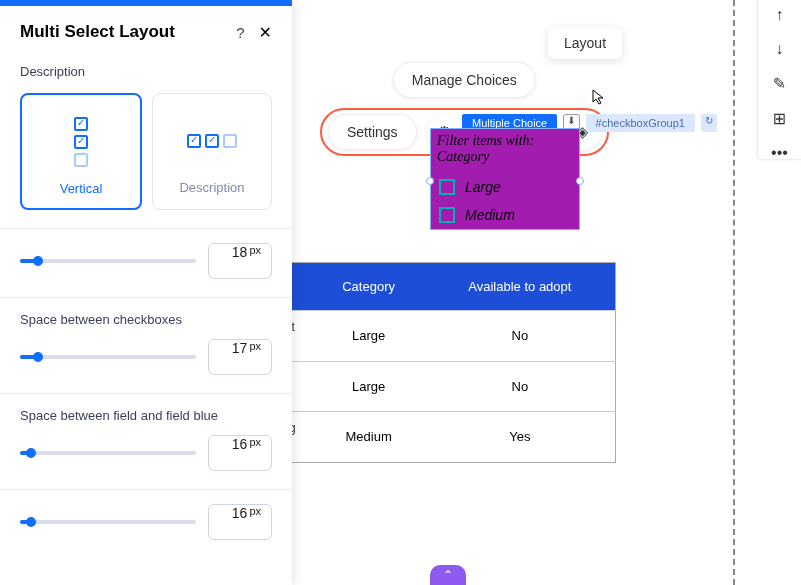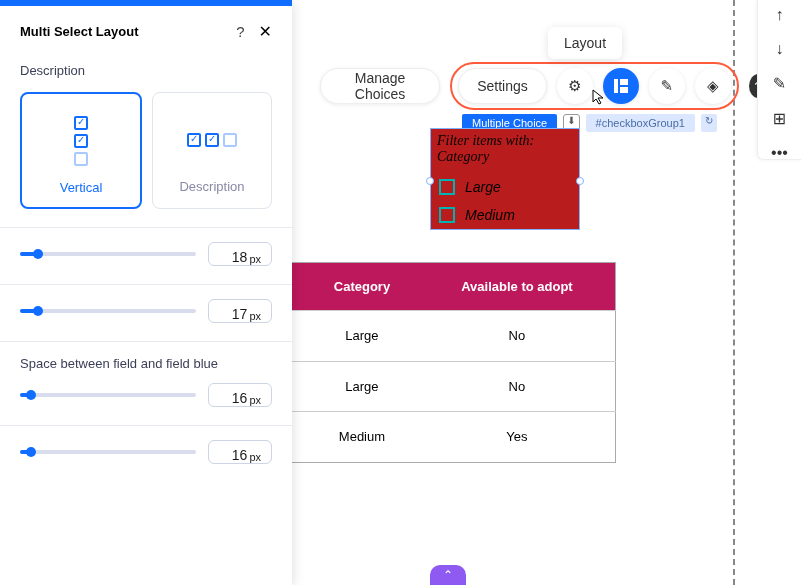--- a/index.html
+++ b/index.html
@@ -1,21 +1,21 @@
 <!DOCTYPE html>
 <html><head>
 <meta charset="utf-8">
 <style>
 * { box-sizing: border-box; margin: 0; padding: 0; font-family: -apple-system, BlinkMacSystemFont, "Segoe UI", Arial, sans-serif; }
 body { width: 801px; height: 585px; background: #fff; position: relative; overflow: hidden; }
 
 .panel { position: absolute; top: 0; left: 0; width: 292px; height: 585px; background: #fff; box-shadow: 0 2px 12px rgba(0,0,0,0.15); z-index: 10; }
 .panel-top-bar { height: 6px; background: #116DFF; }
 .panel-header { display: flex; align-items: center; padding: 16px 20px 18px; }
-.panel-title { font-size: 13px; font-weight: 600; color: #000; flex: 1; }
+.panel-title { font-size: 17px; font-weight: 600; color: #000; flex: 1; }
 .panel-help { font-size: 15px; color: #444; margin-right: 14px; cursor: pointer; }
 .panel-close { font-size: 16px; color: #000; cursor: pointer; }
 
 .section-label { font-size: 13px; color: #3b4057; padding: 4px 20px 10px; }
 .orientation-row { display: flex; gap: 10px; padding: 4px 20px 18px; }
 .orient-card { flex: 1; border: 1px solid #e0e4eb; border-radius: 8px; display: flex; flex-direction: column; align-items: center; padding: 18px 0 12px; cursor: pointer; }
 .orient-card.active { border: 2px solid #116DFF; }
 .orient-visual { height: 58px; display: flex; align-items: center; justify-content: center; }
 .orient-label { font-size: 13px; color: #868aa5; margin-top: 10px; }
 .orient-card.active .orient-label { color: #116DFF; }
@@ -25,52 +25,52 @@
 .minibox.checked { border-color: #116DFF; position: relative; }
 .minibox.checked::after { content: "✓"; color: #116DFF; font-size: 10px; position: absolute; top: -2px; left: 1px; }
 
 .divider { height: 1px; background: #e8eaf0; margin: 0; }
 .slider-section { padding: 14px 20px 18px; }
 .slider-label { font-size: 13px; color: #3b4057; margin-bottom: 12px; white-space: nowrap; overflow: hidden; text-overflow: ellipsis; }
 .slider-row { display: flex; align-items: center; gap: 12px; }
 .slider-track { flex: 1; height: 4px; background: #d8dcec; border-radius: 2px; position: relative; }
 .slider-fill { position: absolute; left: 0; top: 0; height: 100%; background: #116DFF; border-radius: 2px; }
 .slider-thumb { position: absolute; top: 50%; width: 10px; height: 10px; background: #116DFF; border-radius: 50%; transform: translate(-50%, -50%); }
-.slider-input { display: flex; align-items: flex-end; border: 1px solid #cdd4e4; border-radius: 6px; height: 24px; padding: 0 10px; min-width: 64px; justify-content: flex-end; }
+.slider-input { display: flex; align-items: flex-start; border: 1px solid #cdd4e4; border-radius: 6px; height: 36px; padding: 0 10px; min-width: 64px; justify-content: flex-end; }
 .slider-val { font-size: 14px; color: #1a1a1a; }
 .slider-unit { font-size: 11px; color: #1a1a1a; margin-left: 2px; }
 
-.toolbar { position: absolute; top: 62px; left: 320px; display: flex; align-items: center; gap: 10px; }
+.toolbar { position: absolute; top: 62px; left: 320px; display: flex; align-items: center; gap: 10px; flex-direction: column; }
 .pill-btn { background: #fff; border: 1px solid #eee; border-radius: 20px; height: 36px; padding: 0 18px; font-size: 14px; color: #333; display: flex; align-items: center; box-shadow: 0 1px 4px rgba(0,0,0,0.08); cursor: pointer; }
 .icon-btn { width: 36px; height: 36px; border-radius: 50%; background: #fff; display: flex; align-items: center; justify-content: center; box-shadow: 0 1px 4px rgba(0,0,0,0.1); cursor: pointer; border: none; }
 .icon-btn.primary { background: #116DFF; }
 .icon-btn .glyph { font-size: 15px; color: #333; }
 .toolbar-highlight { border: 2px solid #ff5a3c; border-radius: 24px; padding: 4px 6px; display: flex; align-items: center; gap: 10px; }
 .help-circle { width: 24px; height: 24px; border-radius: 50%; background: #333; color: #fff; display: flex; align-items: center; justify-content: center; font-size: 13px; cursor: pointer; }
 .avatar { width: 30px; height: 30px; border-radius: 50%; background: #116DFF; display: flex; align-items: center; justify-content: center; }
 
 .tooltip { position: absolute; top: 27px; left: 548px; background: #fff; border-radius: 6px; padding: 8px 16px; font-size: 14px; color: #333; box-shadow: 0 2px 10px rgba(0,0,0,0.12); z-index: 5; }
 .tooltip::after { content: ""; position: absolute; bottom: -6px; left: 50%; transform: translateX(-50%); border: 6px solid transparent; border-top-color: #fff; }
 
 .cursor-overlay { position: absolute; top: 88px; left: 591px; font-size: 14px; z-index: 20; }
 
 .tag-row { position: absolute; top: 114px; left: 462px; display: flex; gap: 6px; font-size: 11px; }
 .tag-a { background: #116DFF; color: #fff; padding: 3px 10px; border-radius: 2px; }
 .tag-b { background: #dbe7ff; color: #4a6da7; padding: 3px 10px; border-radius: 2px; }
 
-.checkbox-group { position: absolute; top: 128px; left: 430px; width: 150px; border: 1px solid #7fb3ff; background: #b91c1c; }
+.checkbox-group { position: absolute; top: 128px; left: 430px; width: 150px; border: 1px solid #7fb3ff; background: #a21caf; }
 .cg-title { font-style: italic; font-family: Georgia, serif; font-size: 14px; padding: 4px 6px 8px; position: relative; }
 .cg-item { display: flex; align-items: center; padding: 6px 8px; gap: 10px; font-style: italic; font-family: Georgia, serif; font-size: 14px; }
 .cg-check { width: 16px; height: 16px; border: 2px solid #00b2b2; }
 .cg-handle { position: absolute; width: 8px; height: 8px; background: #fff; border: 1px solid #7fb3ff; border-radius: 50%; }
 .h-left { left: -5px; top: 48px; }
 .h-right { right: -5px; top: 48px; }
 
 .data-table { position: absolute; top: 262px; left: 96px; width: 520px; border: 1px solid #aaa; border-collapse: collapse; font-size: 13px; z-index: 1; }
-.data-table thead th { background: #be185d; color: #fff; font-weight: 700; padding: 16px 10px; text-align: center; }
+.data-table thead th { background: #1d4ed8; color: #fff; font-weight: 400; padding: 16px 10px; text-align: center; }
 .data-table td { padding: 8px 10px; text-align: center; border-top: 1px solid #ccc; vertical-align: middle; }
 .desc-col { max-width: 140px; font-size: 12px; color: #333; line-height: 1.4; }
 
 .right-rail { position: absolute; top: 0; right: 0; width: 44px; height: 160px; background: #fff; border-left: 1px solid #eee; border-bottom: 1px solid #eee; border-bottom-left-radius: 6px; display: flex; flex-direction: column; align-items: center; padding-top: 6px; gap: 16px; box-shadow: -1px 0 4px rgba(0,0,0,0.05); }
 .rail-icon { font-size: 16px; color: #333; cursor: pointer; }
 .rail-divider-v { position: absolute; top: 0; right: 66px; width: 0; height: 100%; border-right: 2px dashed #888; z-index: 0; }
 
 .bottom-fab { position: absolute; bottom: 0; left: 430px; width: 36px; height: 20px; background: #8f5af2; border-radius: 10px 10px 0 0; display: flex; align-items: center; justify-content: center; color: #fff; font-size: 12px; }
 
 svg { display: block; }
@@ -121,20 +121,21 @@
         </div>
       <div class="slider-input">
           <span class="slider-val">18</span>
           <span class="slider-unit">px</span>
         </div>
     </div>
   </div>
 
   <div class="divider"></div>
   <div class="slider-section">
+    <div class="slider-label">Space between checkboxes</div>
     <div class="slider-row">
       <div class="slider-track">
           <div class="slider-fill" style="width:10%"></div>
           <div class="slider-thumb" style="left:10%"></div>
         </div>
       <div class="slider-input">
           <span class="slider-val">17</span>
           <span class="slider-unit">px</span>
         </div>
     </div>

